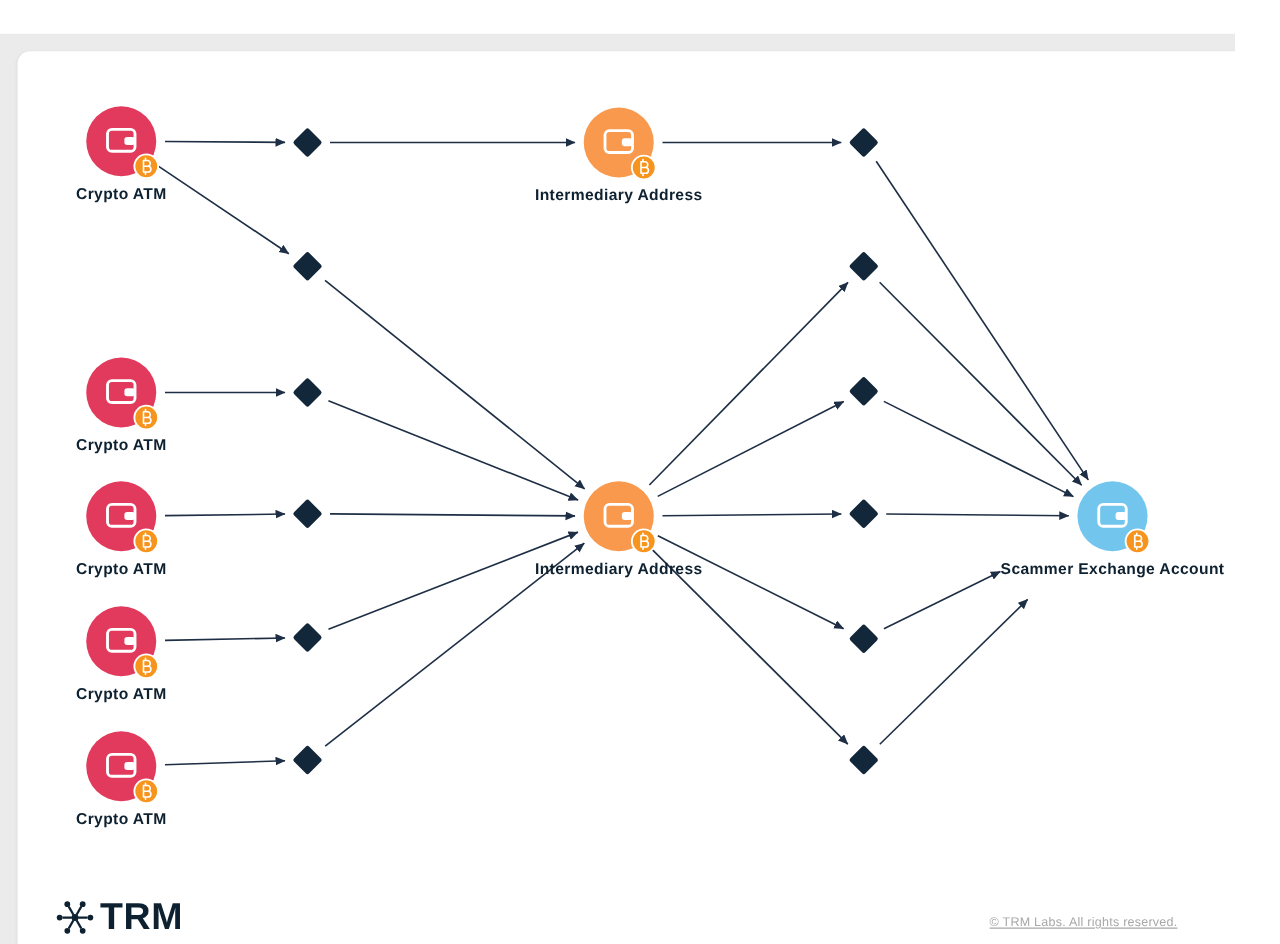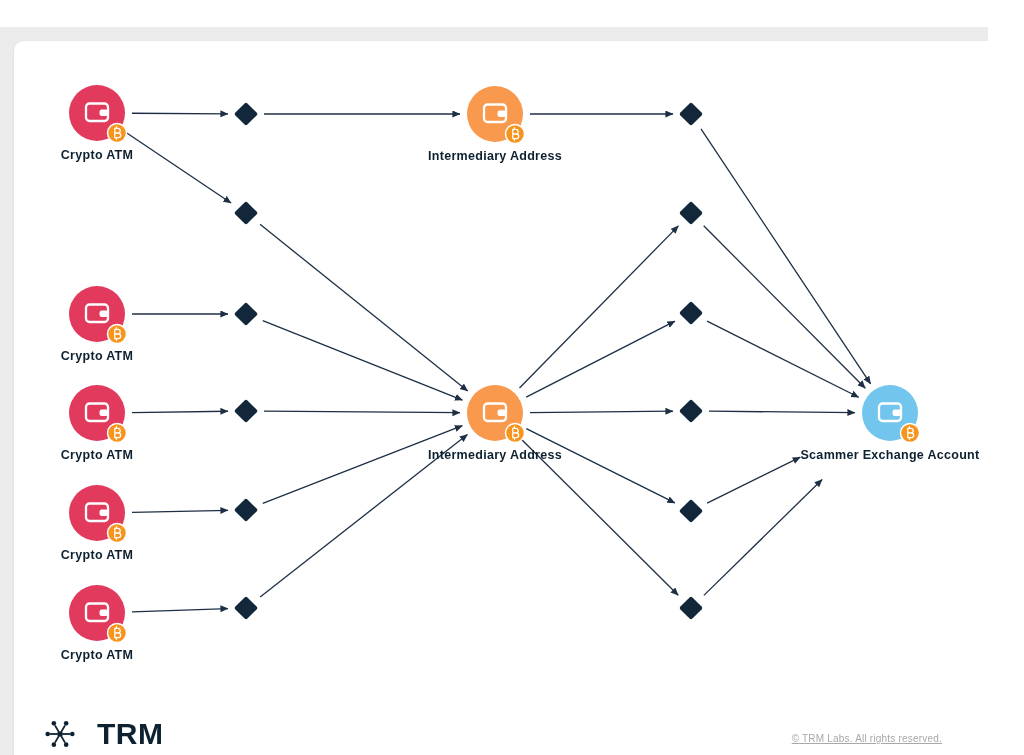--- a/index.html
+++ b/index.html
@@ -12,21 +12,21 @@
     background:#ffffff;border-radius:10px;
     box-shadow:0 1px 3px rgba(0,0,0,0.08);
   }
   #diagram{position:absolute;left:0;top:0;}
   #diagram text.node-label{
     font-family:"Liberation Sans",sans-serif;
     font-size:12.5px;font-weight:bold;fill:#0e2130;letter-spacing:0.3px;
   }
   .footer-brand{
     position:absolute;left:44px;bottom:32px;
-    display:flex;align-items:center;gap:21px;
+    display:flex;align-items:center;gap:4px;
   }
   .brand-text{
     font-size:30px;font-weight:bold;color:#0e2130;letter-spacing:0.5px;line-height:1;
   }
   .copyright{
     position:absolute;right:46px;bottom:38px;
     font-size:10px;color:#a8a8a8;letter-spacing:0.2px;text-decoration:underline;
   }
 </style>
 </head>

